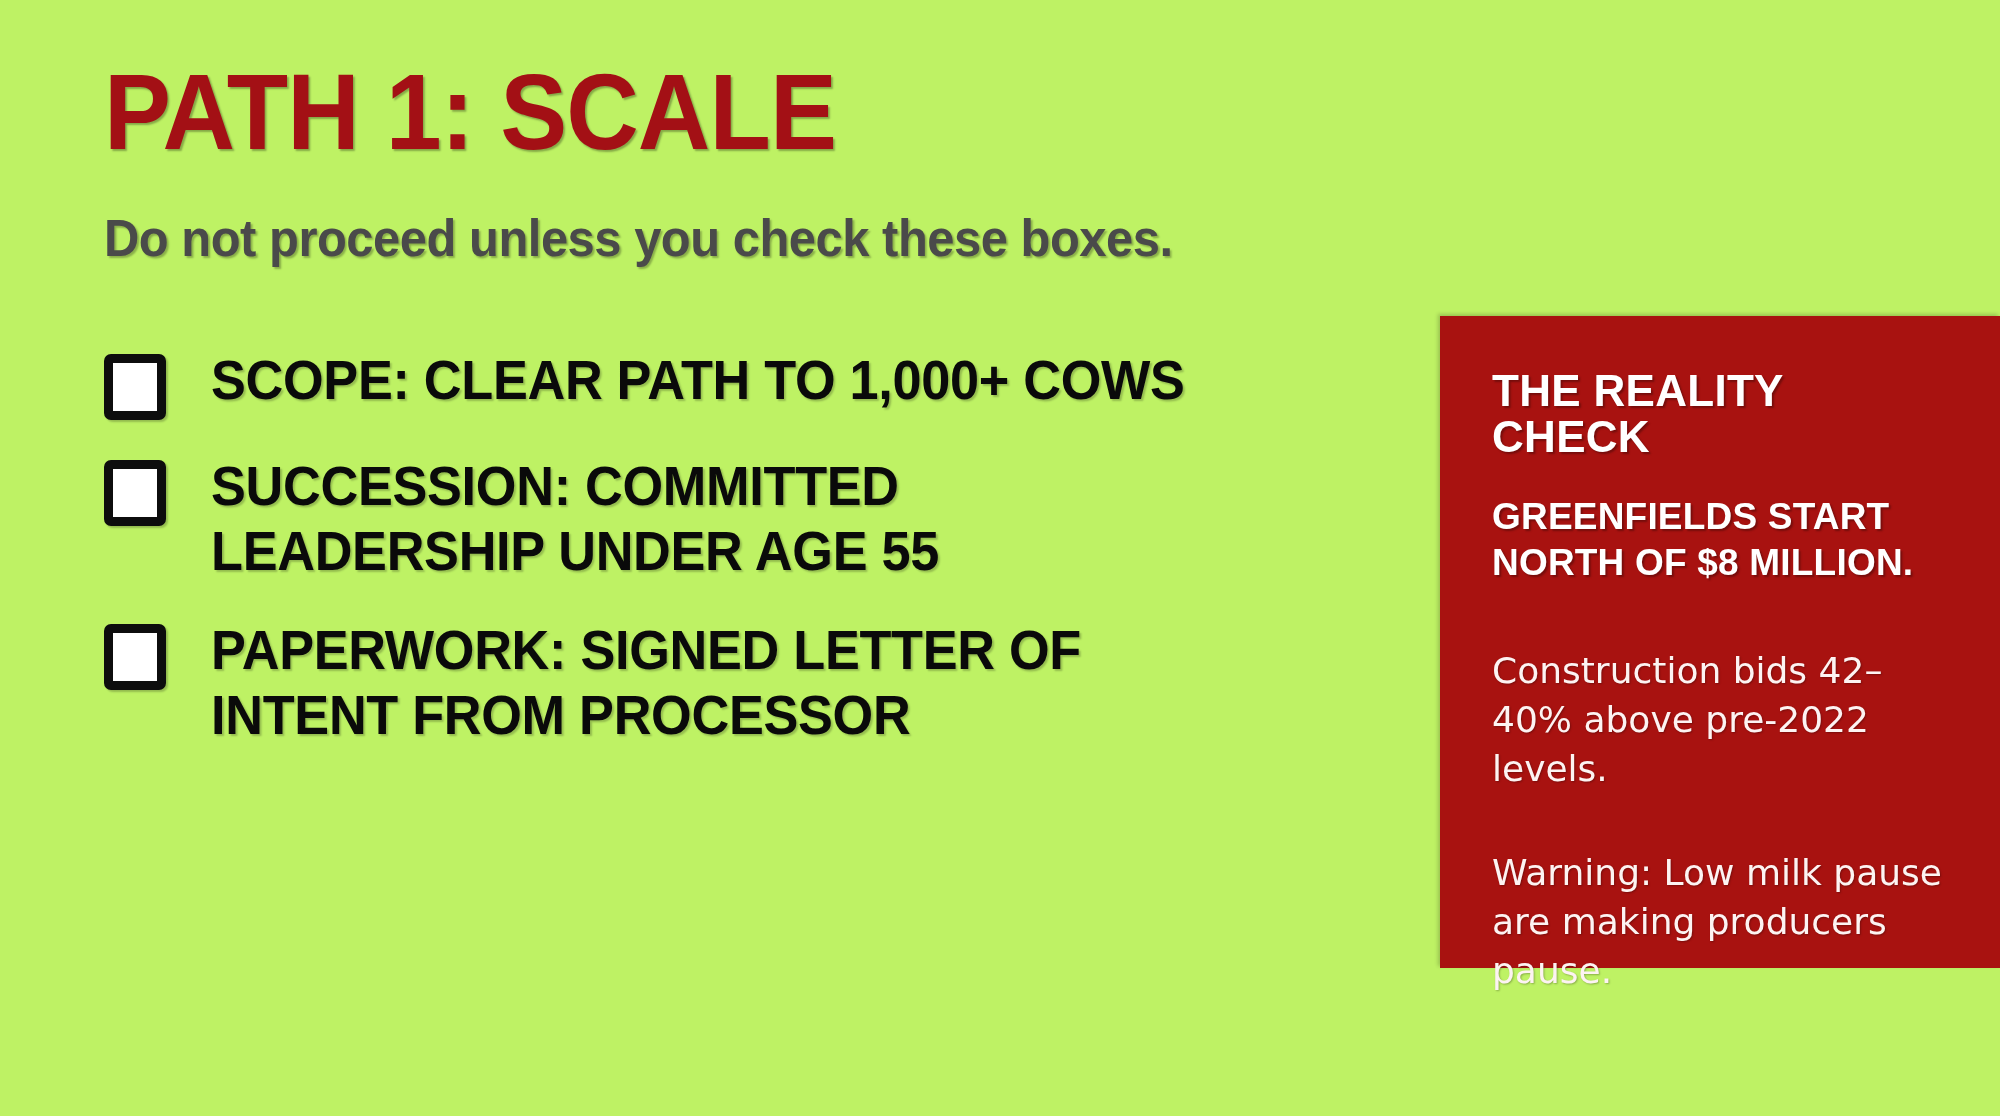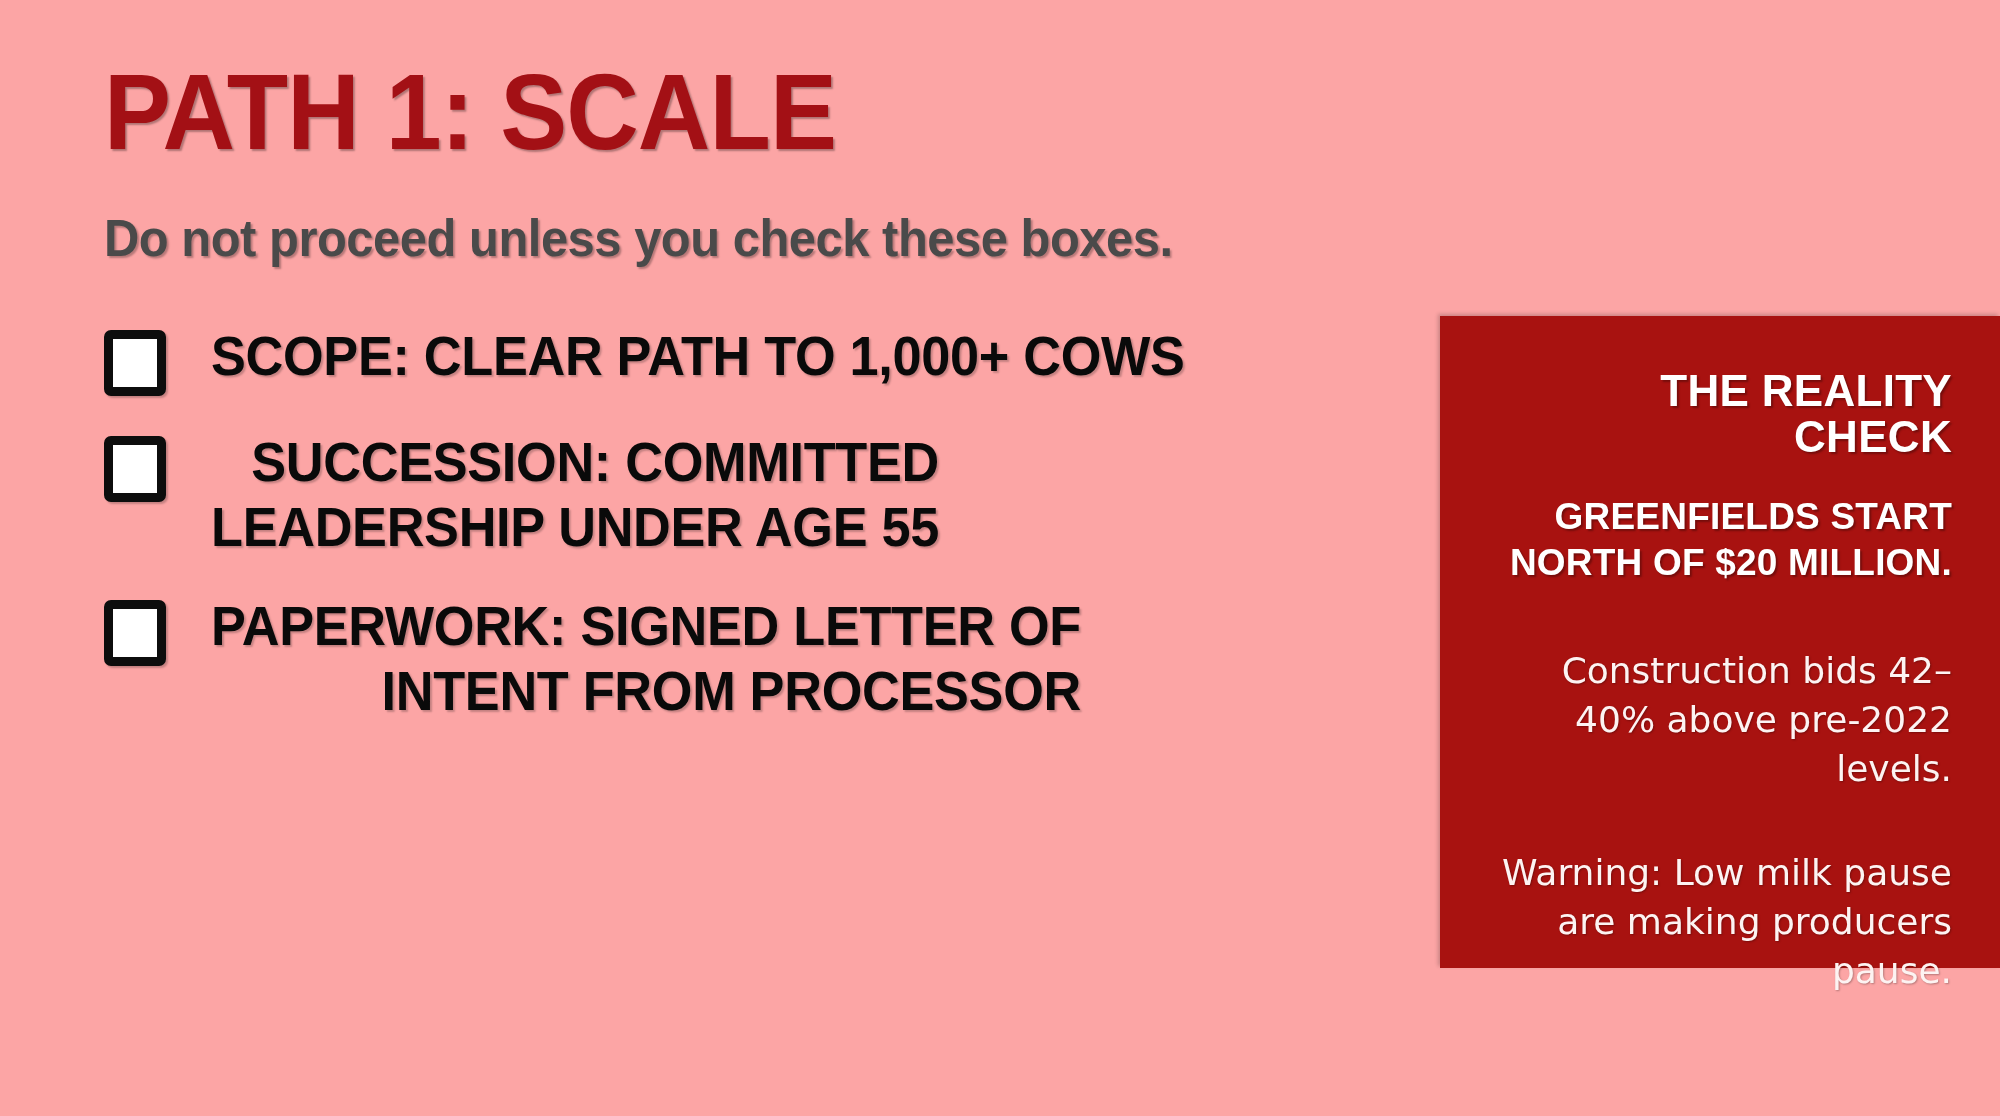--- a/index.html
+++ b/index.html
@@ -7,23 +7,22 @@
     padding: 0;
     background: #ffffff;
   }
   body {
     font-family: "Liberation Sans", sans-serif;
   }
   .slide {
     position: relative;
     width: 2000px;
     height: 1116px;
-    background: #fca5a5;
+    background: #bef264;
     overflow: hidden;
-    text-align: right;
   }
 
   
   .left-col {
     position: absolute;
     left: 104px;
     top: 0;
     width: 1320px;
     height: 1116px;
   }
@@ -59,21 +58,21 @@
     transform: scaleX(0.94);
     transform-origin: left top;
     text-shadow: 2px 2px 2px rgba(0,0,0,0.28);
     white-space: nowrap;
   }
 
   
   .checklist {
     position: absolute;
     left: 0;
-    top: 324px;
+    top: 348px;
     width: 1320px;
     list-style: none;
     margin: 0;
     padding: 0;
   }
   .check-item {
     display: flex;
     align-items: flex-start;
     margin-bottom: 34px;
   }
@@ -177,18 +176,18 @@
         <span class="check-label">PAPERWORK: SIGNED LETTER OF
 INTENT FROM PROCESSOR</span>
       </li>
 
     </ul>
   </div>
 
   <aside class="reality-panel">
     <h2 class="panel-title">THE REALITY CHECK</h2>
     <p class="panel-subtitle">GREENFIELDS START
-NORTH OF $20 MILLION.</p>
+NORTH OF $8 MILLION.</p>
     <p class="panel-body">Construction bids 42–40% above pre-2022 levels.</p>
     <p class="panel-body">Warning: Low milk pause are making producers pause.</p>
   </aside>
 
 </div>
 
 </body></html>

